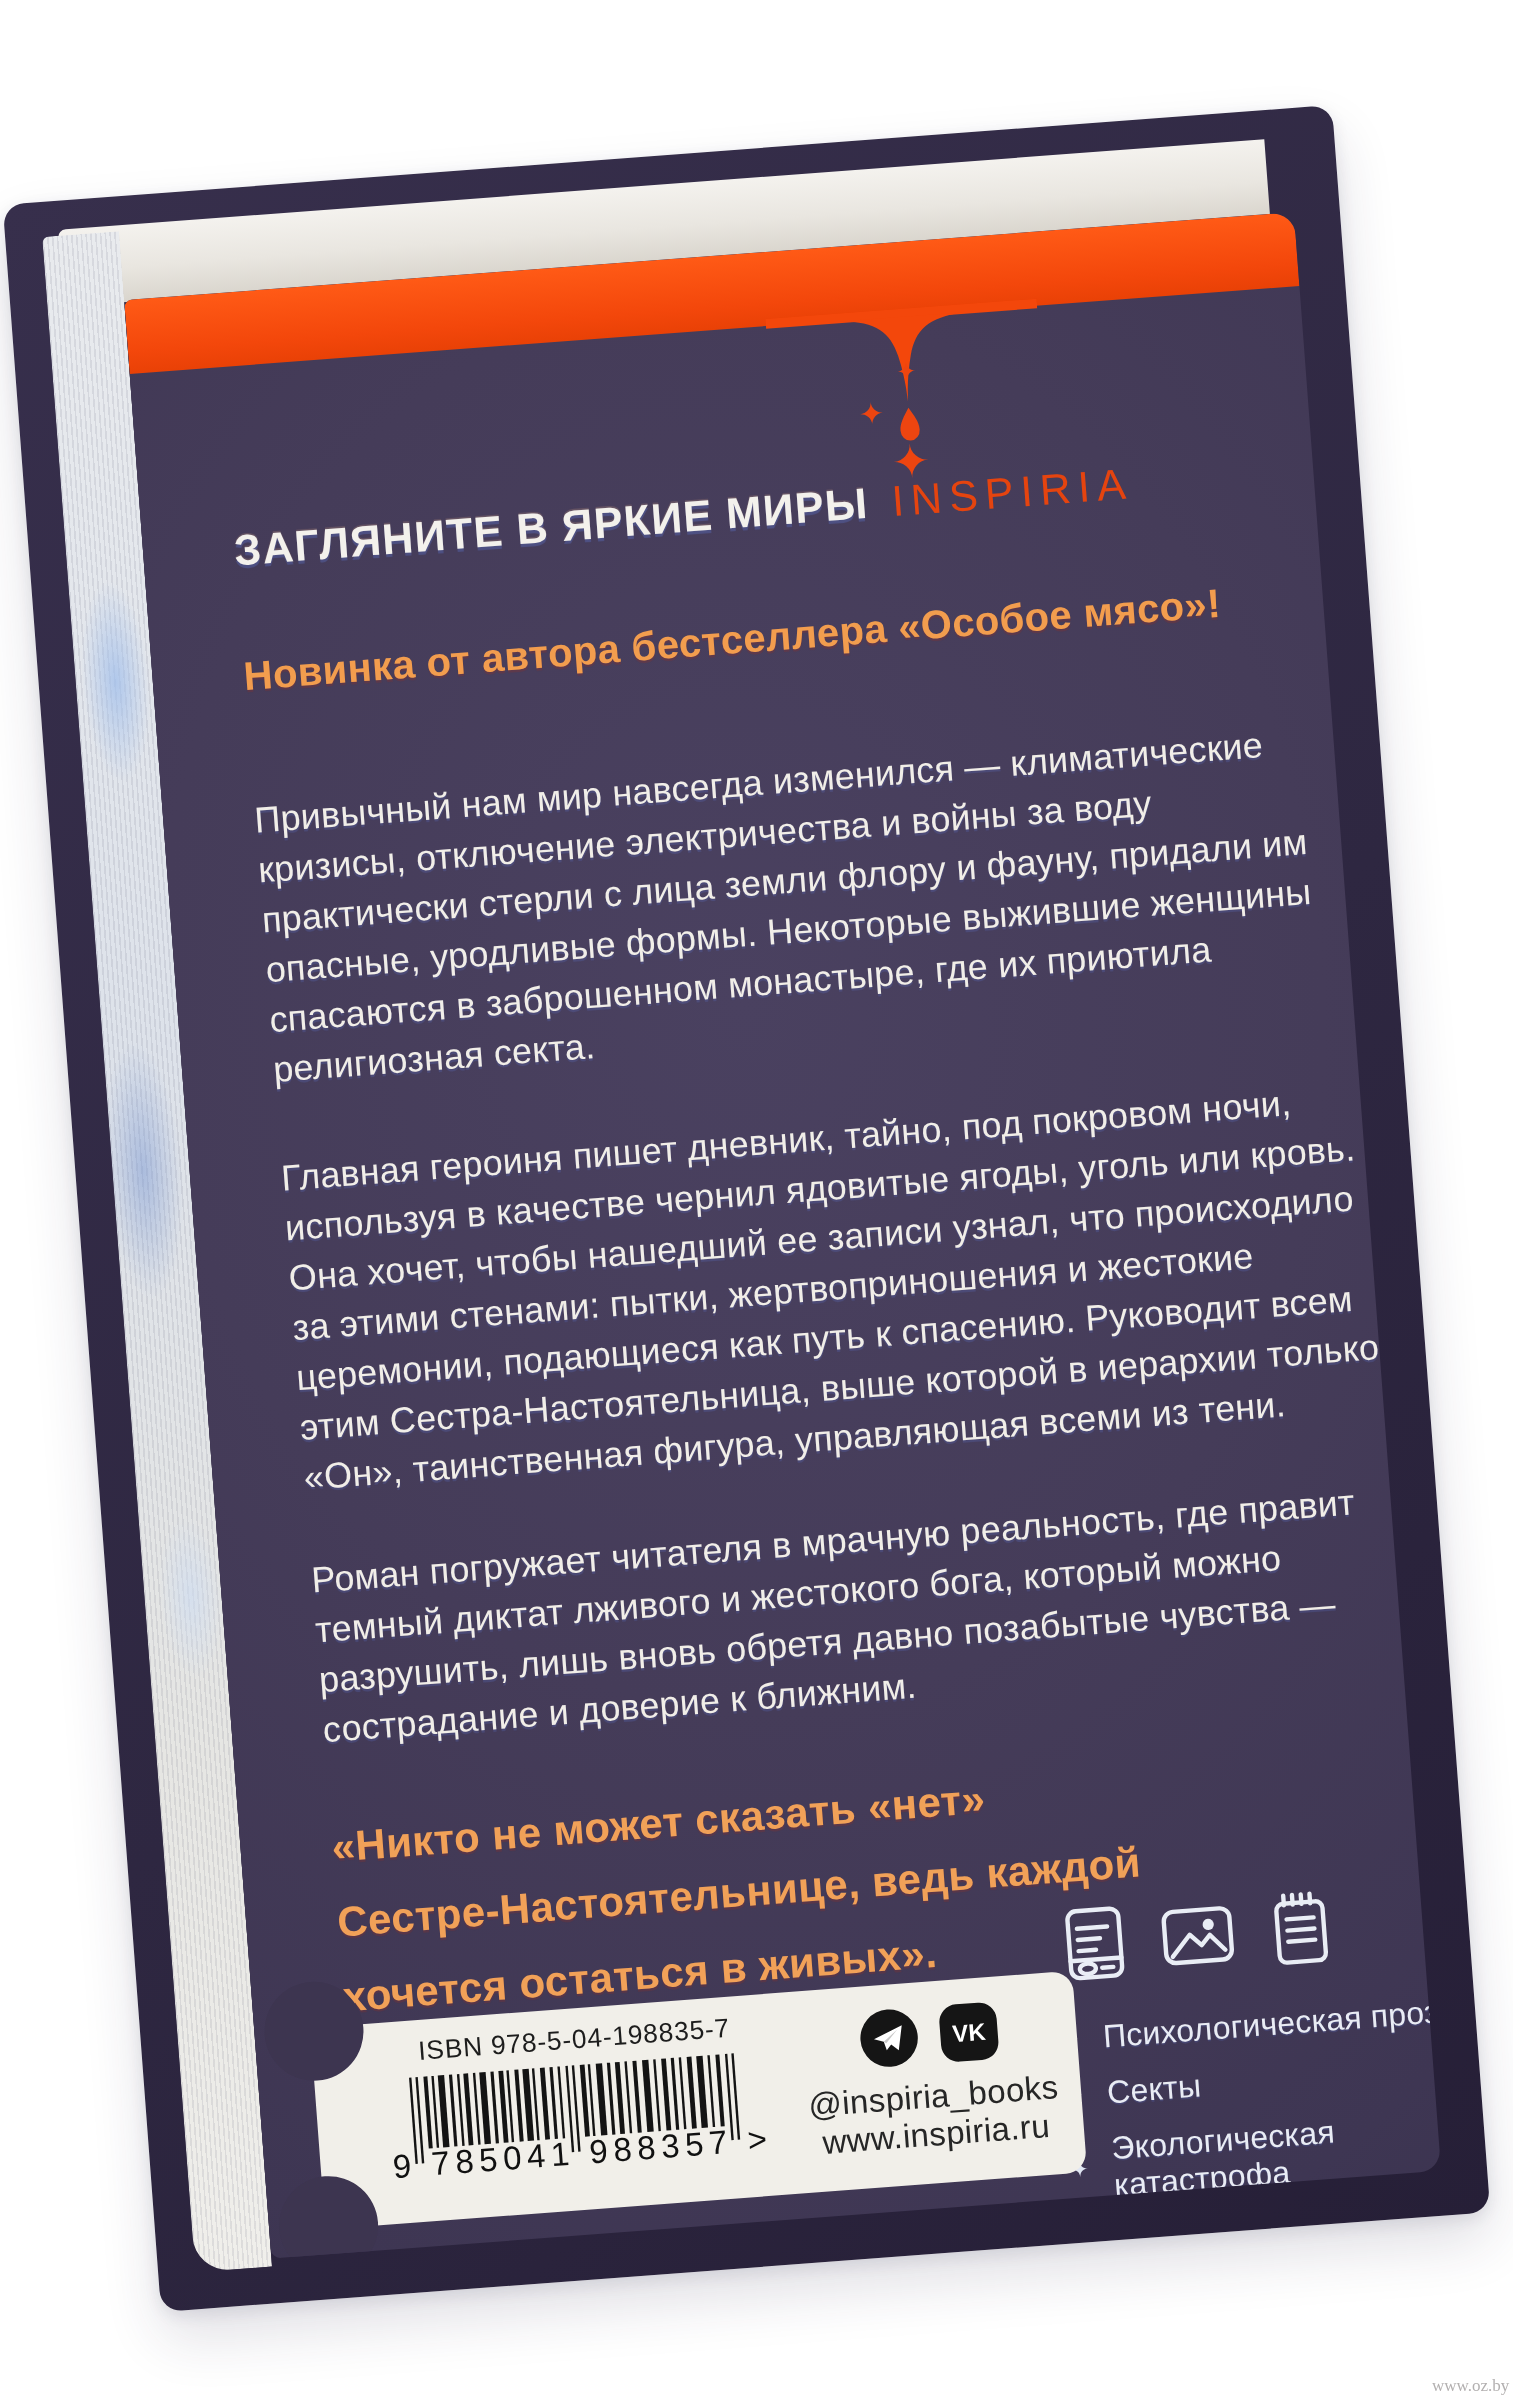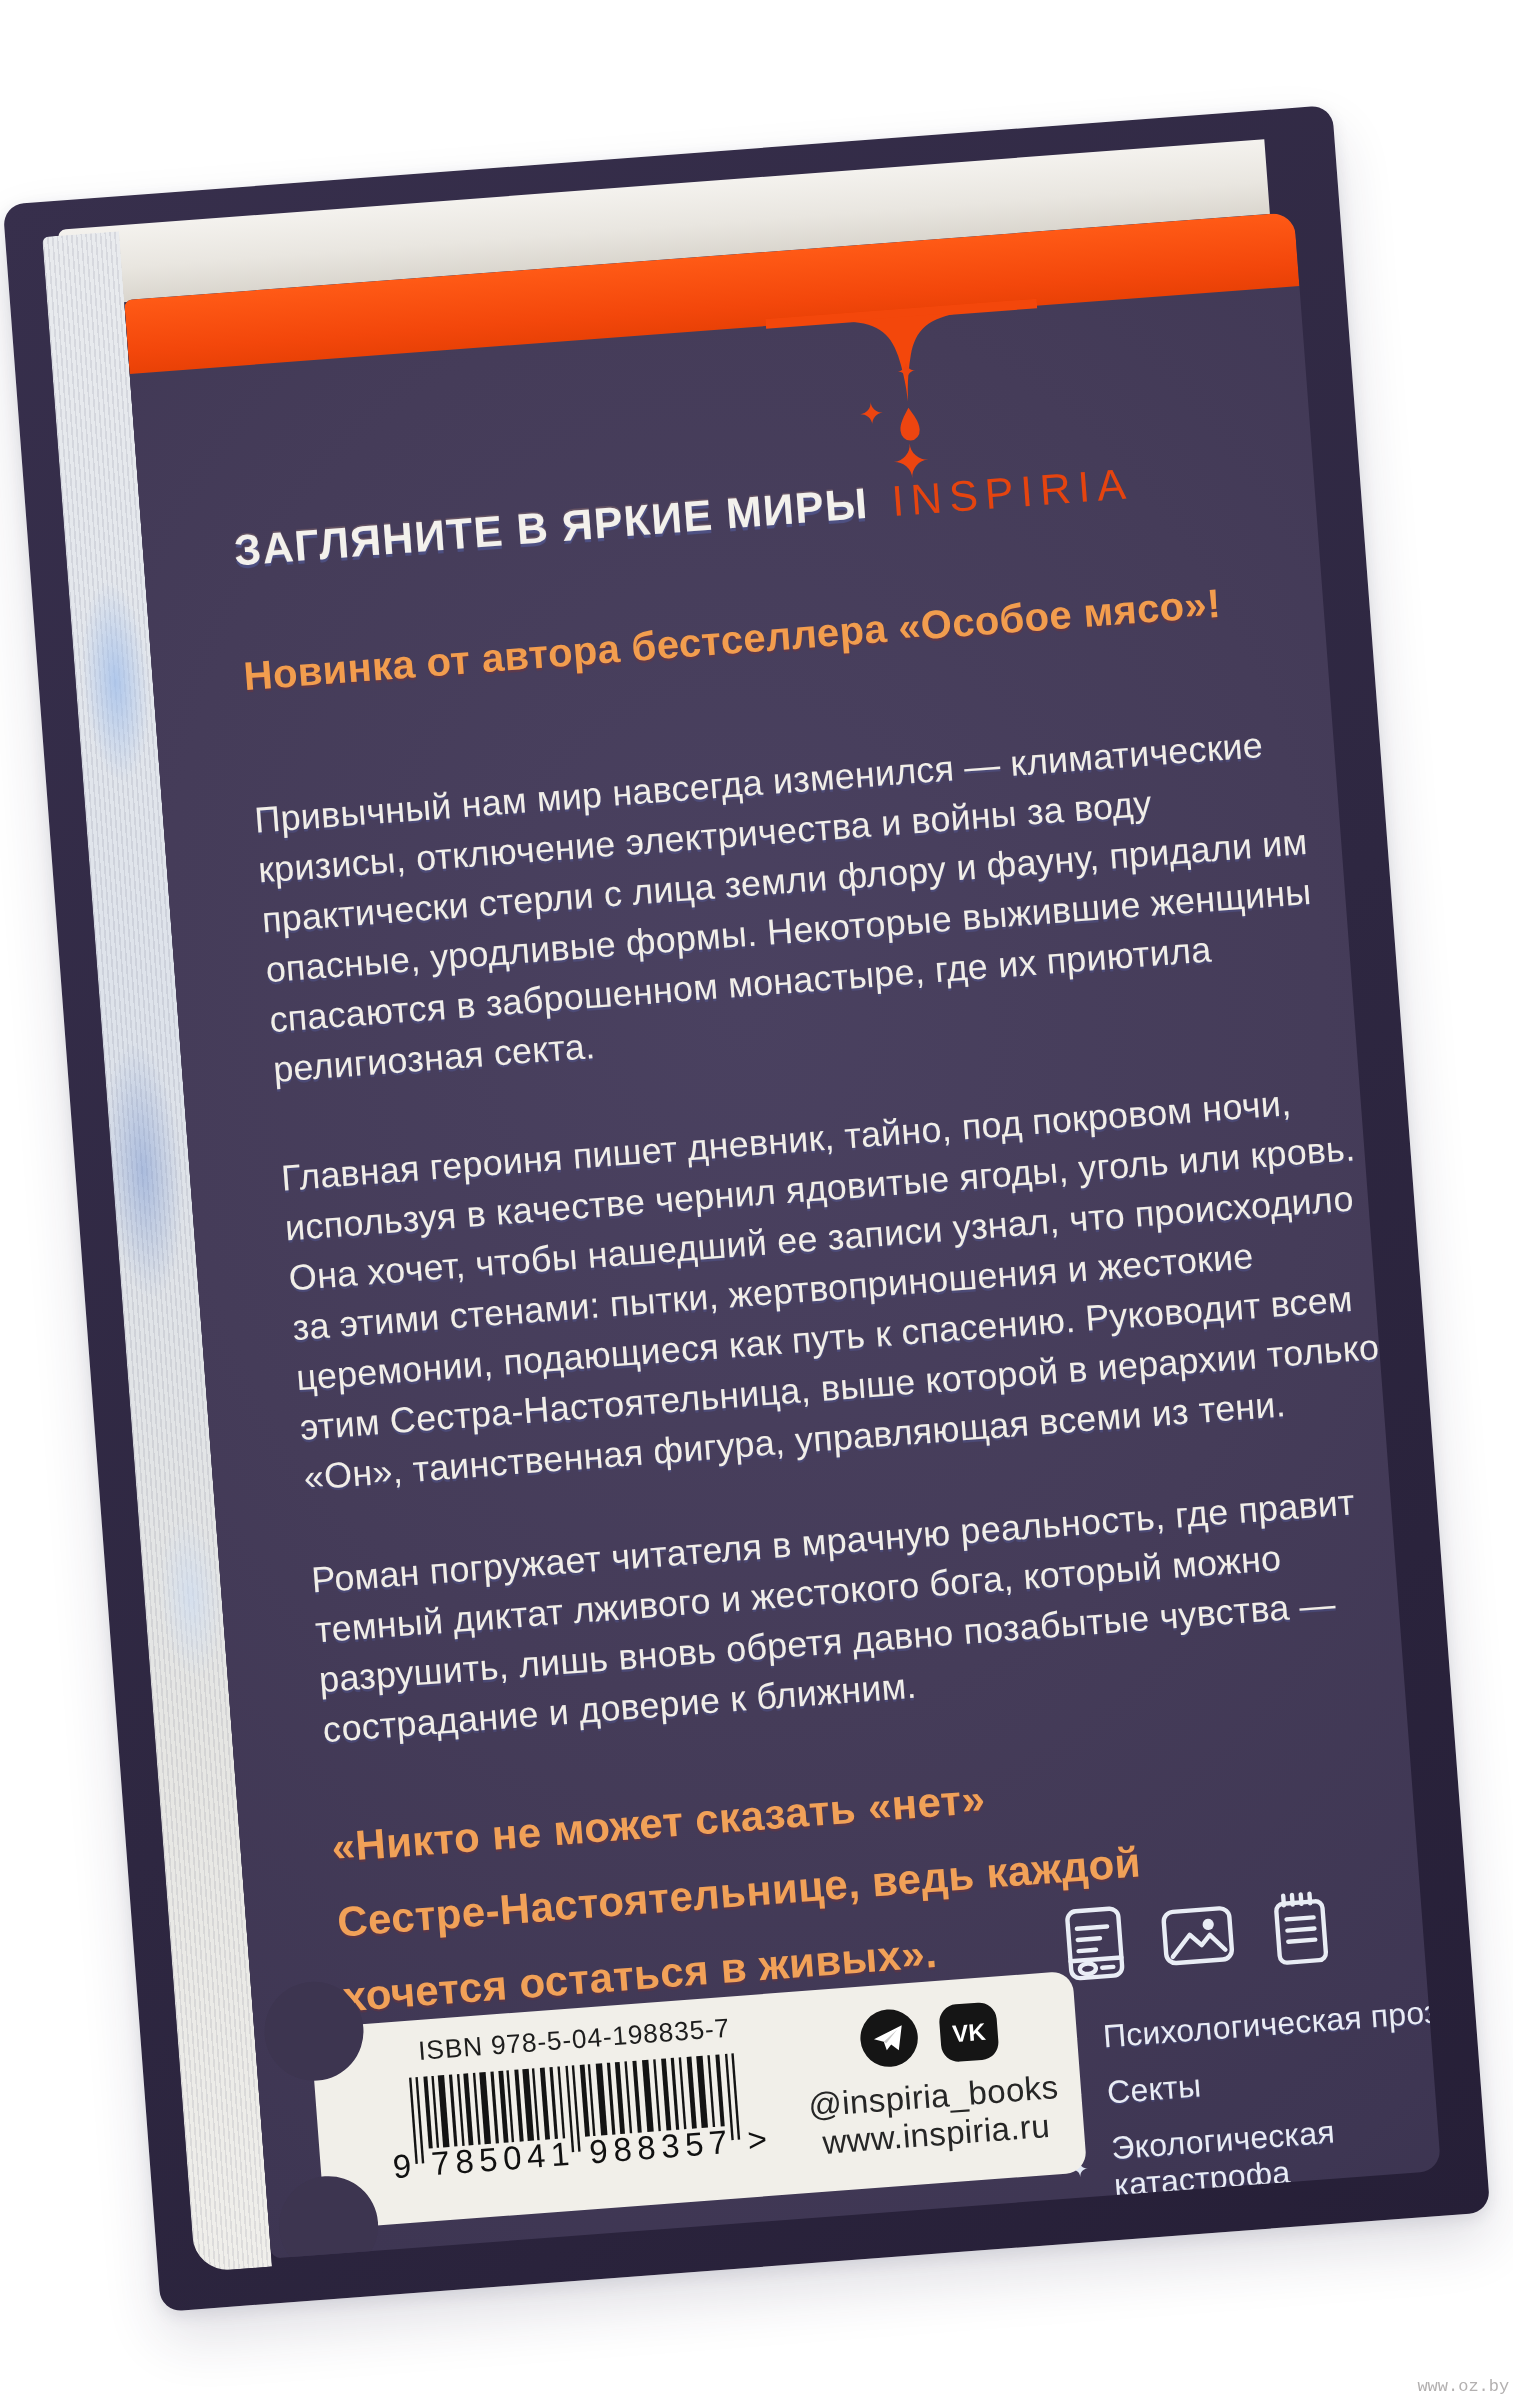--- a/index.html
+++ b/index.html
@@ -105,21 +105,21 @@
   .barcode{width:344px;height:98px;margin:4.8px auto 0 auto;}
   .digits{font-size:33px;letter-spacing:5.6px;color:#111;margin-top:-27px;}
   .label-right{flex:1;padding-top:24px;text-align:center;}
   .socials{display:flex;gap:21px;justify-content:center;}
   .soc{width:59px;height:59px;}
   .handle{margin-top:12.8px;font-size:33px;color:#262626;letter-spacing:0.4px;}
   .site{font-size:33px;color:#262626;letter-spacing:0.4px;}
 
   .watermark{
     position:absolute;right:4.8px;bottom:4.8px;font-size:17px;color:#b3b0b0;
-    font-family:Liberation Mono, monospace;
+    font-family:Liberation Serif, serif;
   }
 </style>
 </head>
 <body>
 
 <div class="book">
   <div class="board"></div>
   <div class="pages-top"></div>
   <div class="pages-left"></div>
 

